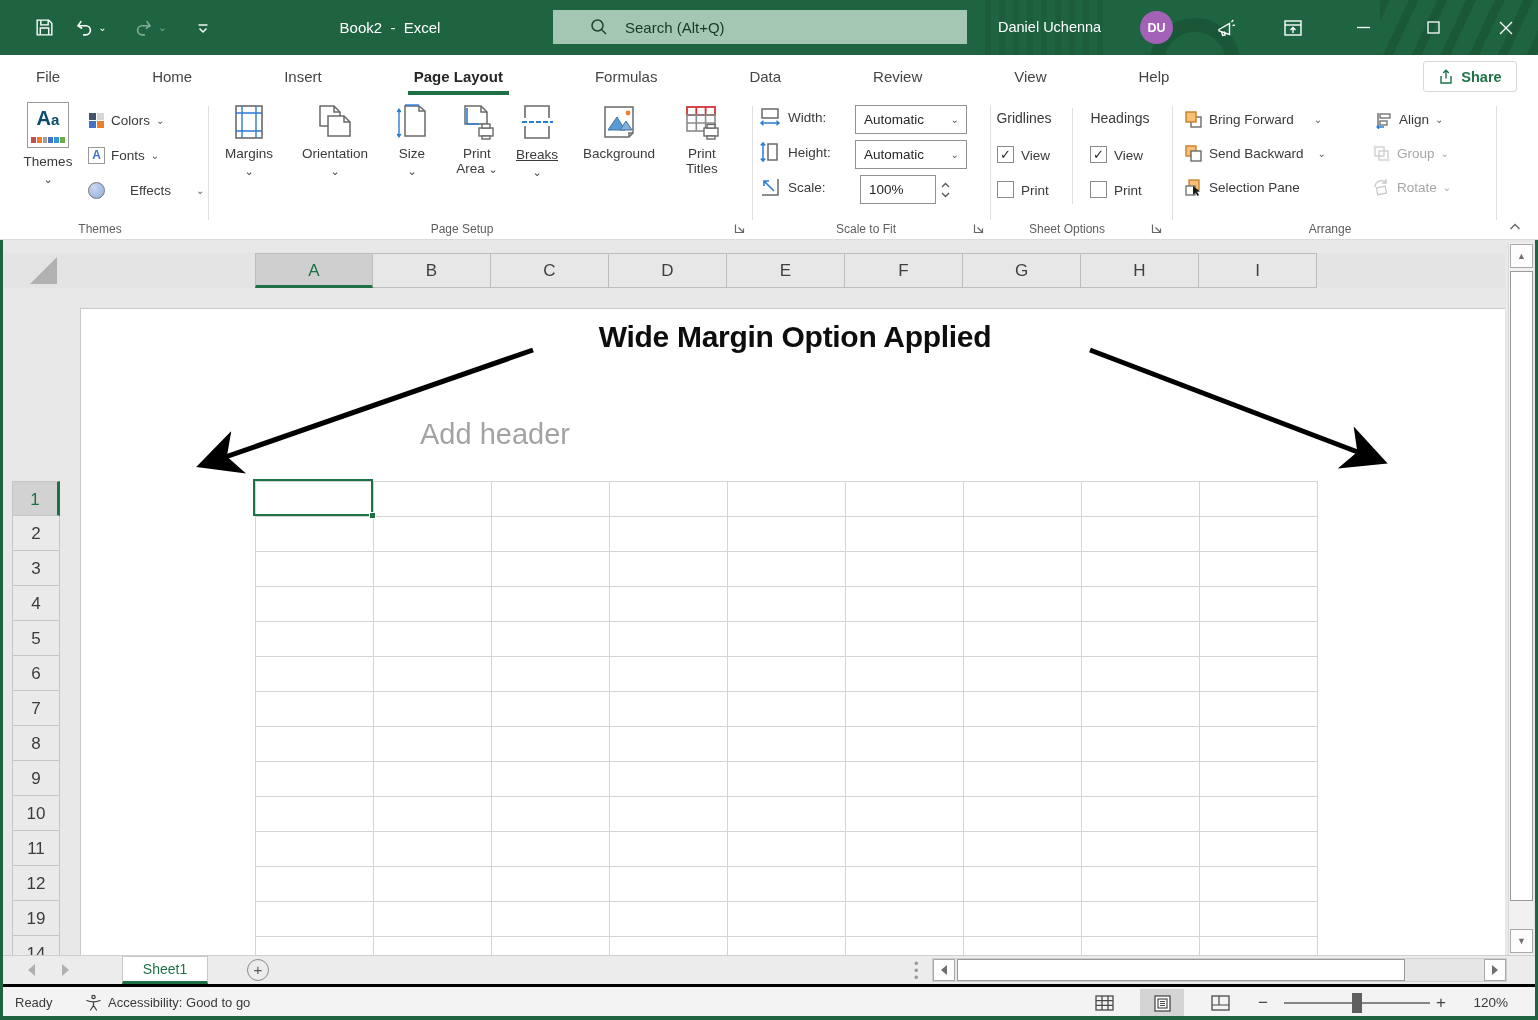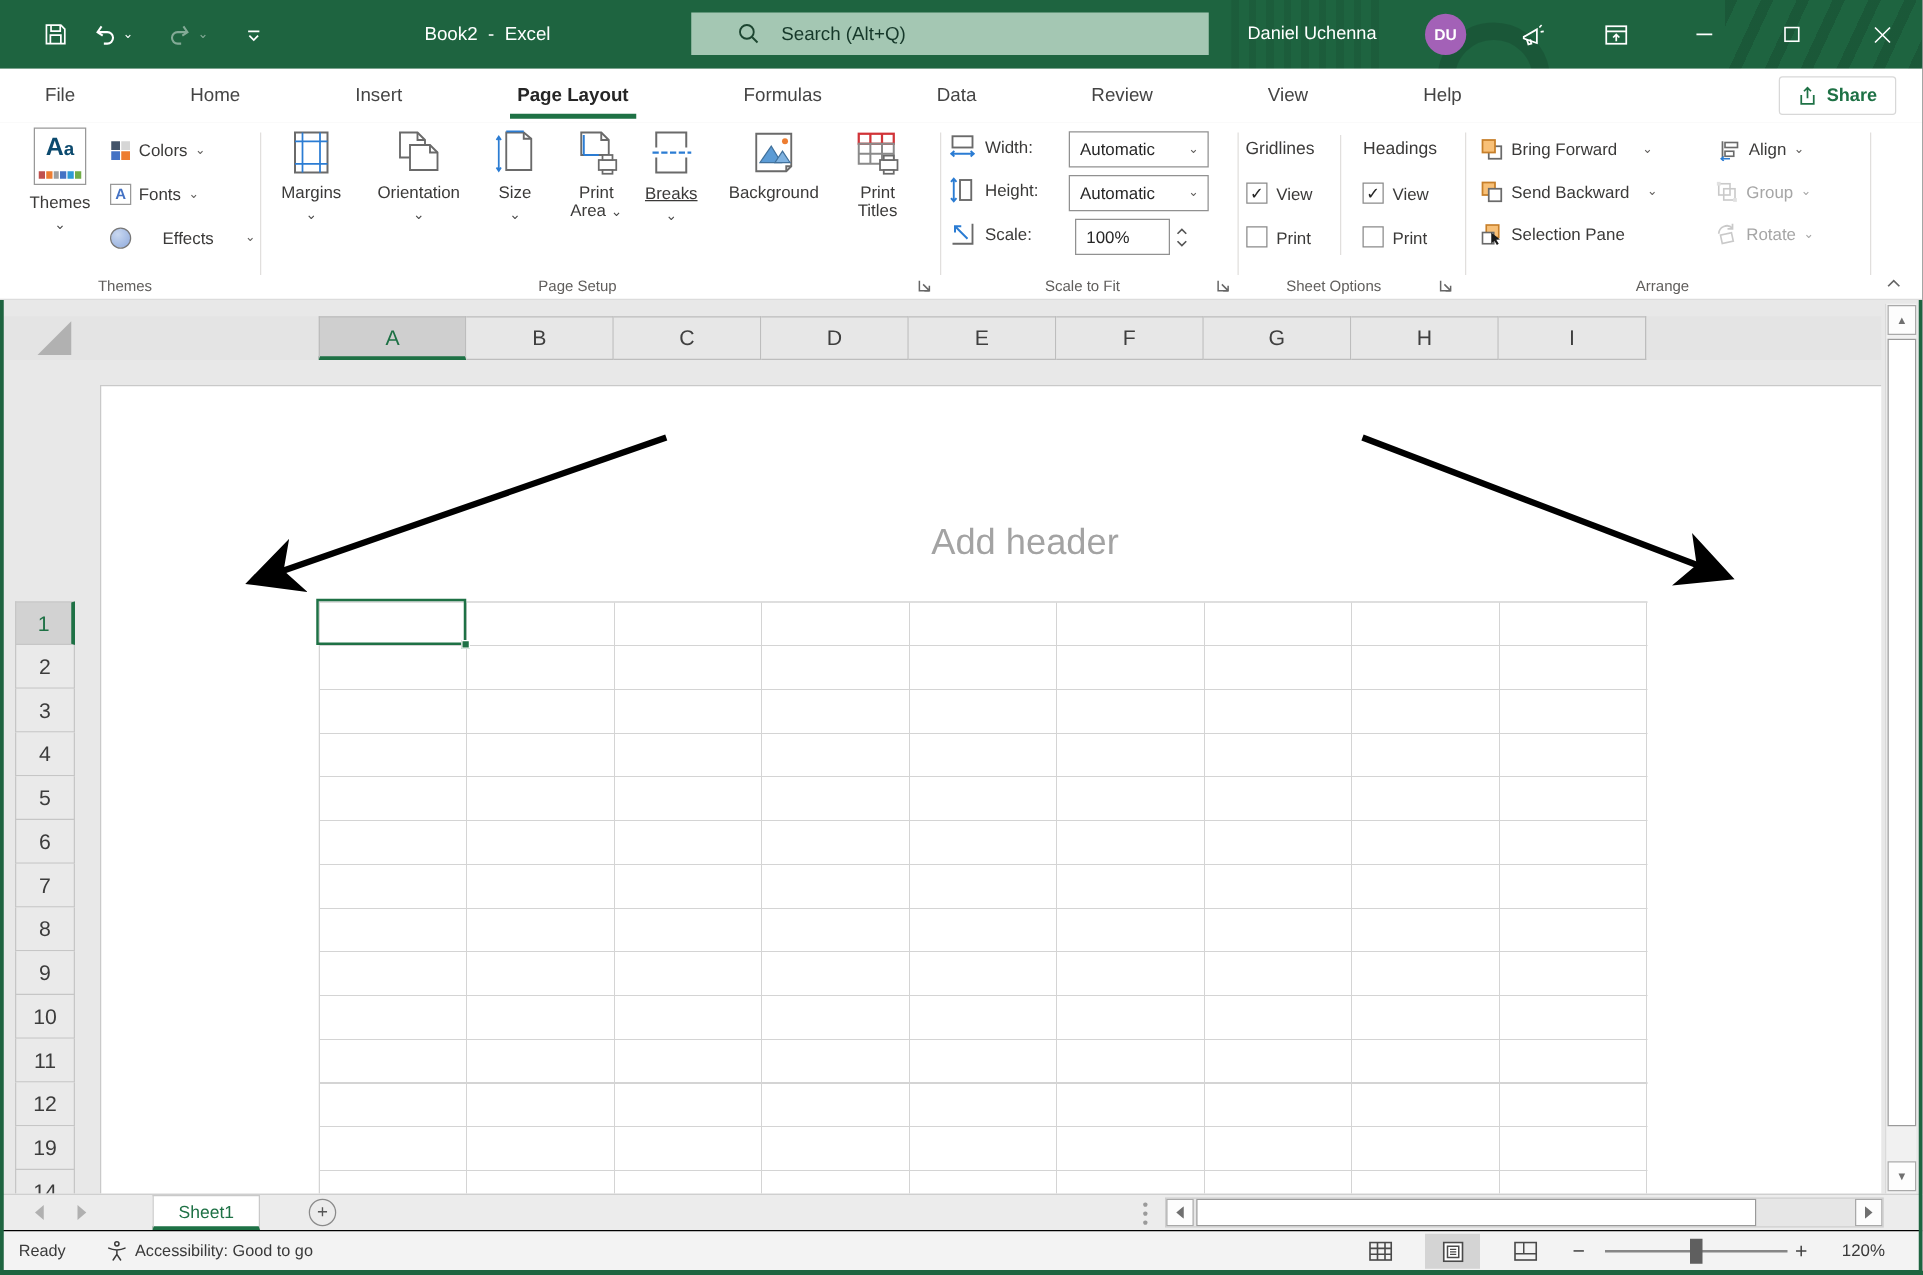--- a/index.html
+++ b/index.html
@@ -61,21 +61,21 @@
      font-size:13px; line-height:15px; text-align:center; color:#262626; font-weight:bold; }
   .checkbox .mark { visibility:hidden; }
   .checkbox.checked .mark { visibility:visible; }
   .cb-lab { position:absolute; font-size:13.5px; color:#3b3a39; }
   
   .sheet-zone { position:absolute; left:0; top:240px; width:1538px; height:715px; background:#e8e8e8; overflow:hidden; }
   .page { position:absolute; left:80px; top:68px; width:1425px; height:647px; background:#fff;
      border-top:1px solid #c9c9c9; border-left:1px solid #c9c9c9; }
   .annot-title { position:absolute; left:330px; top:80px; width:930px; text-align:center;
      font-size:30px; font-weight:800; color:#0d0d0d; letter-spacing:-.3px; font-family:"Liberation Sans",sans-serif; }
-  .add-header { position:absolute; left:420px; top:178px; width:800px; text-align:center;
+  .add-header { position:absolute; left:420px; top:178px; width:800px; 
      font-size:29px; color:#a3a3a3; }
   .annot-svg { position:absolute; left:0; top:0; width:1538px; height:715px; pointer-events:none; }
   .colband { position:absolute; left:0; top:13px; width:1505px; height:35px; background:#e4e4e4; }
   .select-all { position:absolute; left:30px; top:17px; width:0; height:0;
      border-left:27px solid transparent; border-bottom:27px solid #b1b1b1; }
   .colheads { position:absolute; left:255px; top:13px; height:35px; display:flex; }
   .col-h { width:118px; height:35px; border:1px solid #bdbdbd; border-left:none; background:#e7e7e7;
      text-align:center; line-height:33px; font-size:17px; color:#3f3f3f; }
   .col-h:first-child { border-left:1px solid #bdbdbd; }
   .col-h.sel { background:#cfcfcf; color:var(--accent,#1e7145); border-bottom:3px solid var(--accent,#1e7145); }
@@ -108,21 +108,21 @@
      text-align:center; line-height:24px; font-size:14px; font-weight:normal; color:var(--accent,#1e7145); }
   .addsheet { position:absolute; left:247px; top:3px; width:22px; height:22px; border:1.4px solid #8a8a8a;
      border-radius:50%; color:#555; text-align:center; line-height:19px; font-size:15px; }
   .dots { position:absolute; left:914px; top:4px; color:#9a9a9a; font-size:13px; letter-spacing:0; line-height:7px; text-align:center; }
   .hscroll { position:absolute; left:932px; top:2px; width:575px; height:24px; background:#e6e6e6; border:1px solid #cfcfcf; }
   .hs-btn { position:absolute; top:0; width:22px; height:22px; background:#fdfdfd; border:1px solid #a9a9a9;
      display:flex; align-items:center; justify-content:center; }
   .hs-thumb { position:absolute; left:24px; top:0; width:448px; height:22px; background:#fff; border:1px solid #9a9a9a; }
   
   .statusbar { position:absolute; left:0; top:984px; width:1538px; height:32px; background:#f3f3f3;
-     border-top:1px solid #000000; font-size:13px; color:#3a3a3a; }
+     border-top:3px solid #000000; font-size:13px; color:#3a3a3a; }
   .st-item { position:absolute; top:0; height:32px; line-height:32px; }
   .viewbtn { position:absolute; top:2px; width:44px; height:28px; display:flex; align-items:center; justify-content:center; }
   .viewbtn.sel { background:#d4d4d4; }
   .zoomline { position:absolute; top:15px; height:2px; background:#868686; }
   .zoomhandle { position:absolute; top:6px; width:10px; height:20px; background:#5f5f5f; }
   .zsign { position:absolute; top:0; height:32px; line-height:31px; font-size:17px; color:#444; }
   .greenedge { position:absolute; background:var(--titlebar,#1e6440); }
   svg { display:block; }
 </style>
 </head>
@@ -544,20 +544,21 @@
       <svg width="14" height="14" viewBox="0 0 14 14">
           <path d="M2.5 9 7 4.5 11.5 9" fill="none" stroke="#666" stroke-width="1.4"></path>
         </svg>
     </div>
   </div>
 
   <div class="sheet-zone">
     <div class="page"></div>
 
     <div class="add-header">Add header</div>
+    <div class="annot-title">Wide Margin Option Applied</div>
 
     <svg class="annot-svg" viewBox="0 0 1538 715">
       <defs>
         <marker id="ah" markerWidth="9" markerHeight="9" refX="6.5" refY="4.5" orient="auto">
           <path d="M0 0 L9 4.5 L0 9 L2.5 4.5 z" fill="#000"></path>
         </marker>
       </defs>
       <line x1="533" y1="110" x2="208" y2="223" stroke="#000" stroke-width="5" marker-end="url(#ah)"></line>
       <line x1="1090" y1="110" x2="1376" y2="219" stroke="#000" stroke-width="5" marker-end="url(#ah)"></line>
     </svg>

